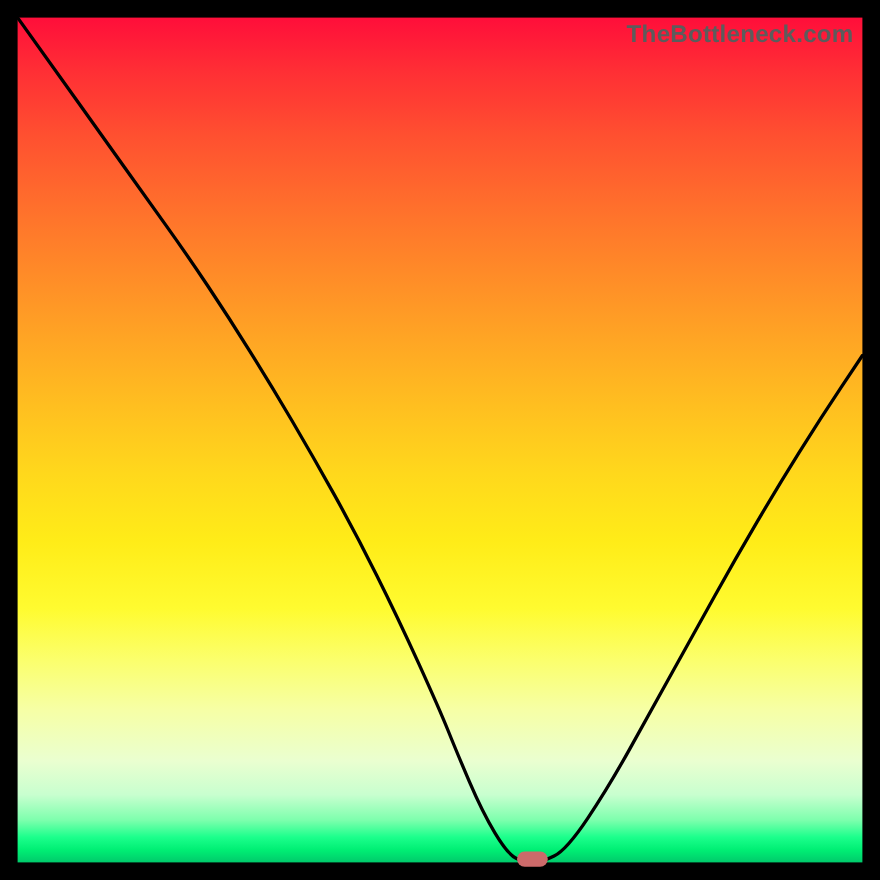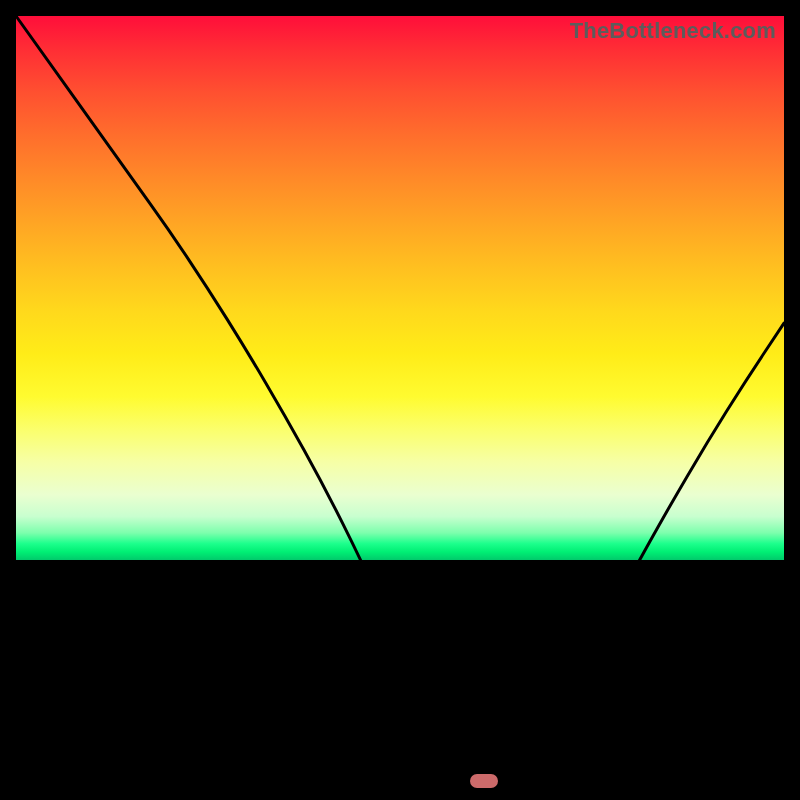--- a/index.html
+++ b/index.html
@@ -16,21 +16,21 @@
     top: 0;
     width: 800px;
     height: 800px;
     background: #000;
   }
   .plot {
     position: absolute;
     left: 16px;
     top: 16px;
     width: 768px;
-    height: 544px;
+    height: 768px;
     background: linear-gradient(
       to bottom,
       #ff0e3a 0%,
       #ff2d35 6%,
       #ff5030 14%,
       #ff6e2c 22%,
       #ff8a28 30%,
       #ffa524 38%,
       #ffbf20 46%,
       #ffd81c 54%,

